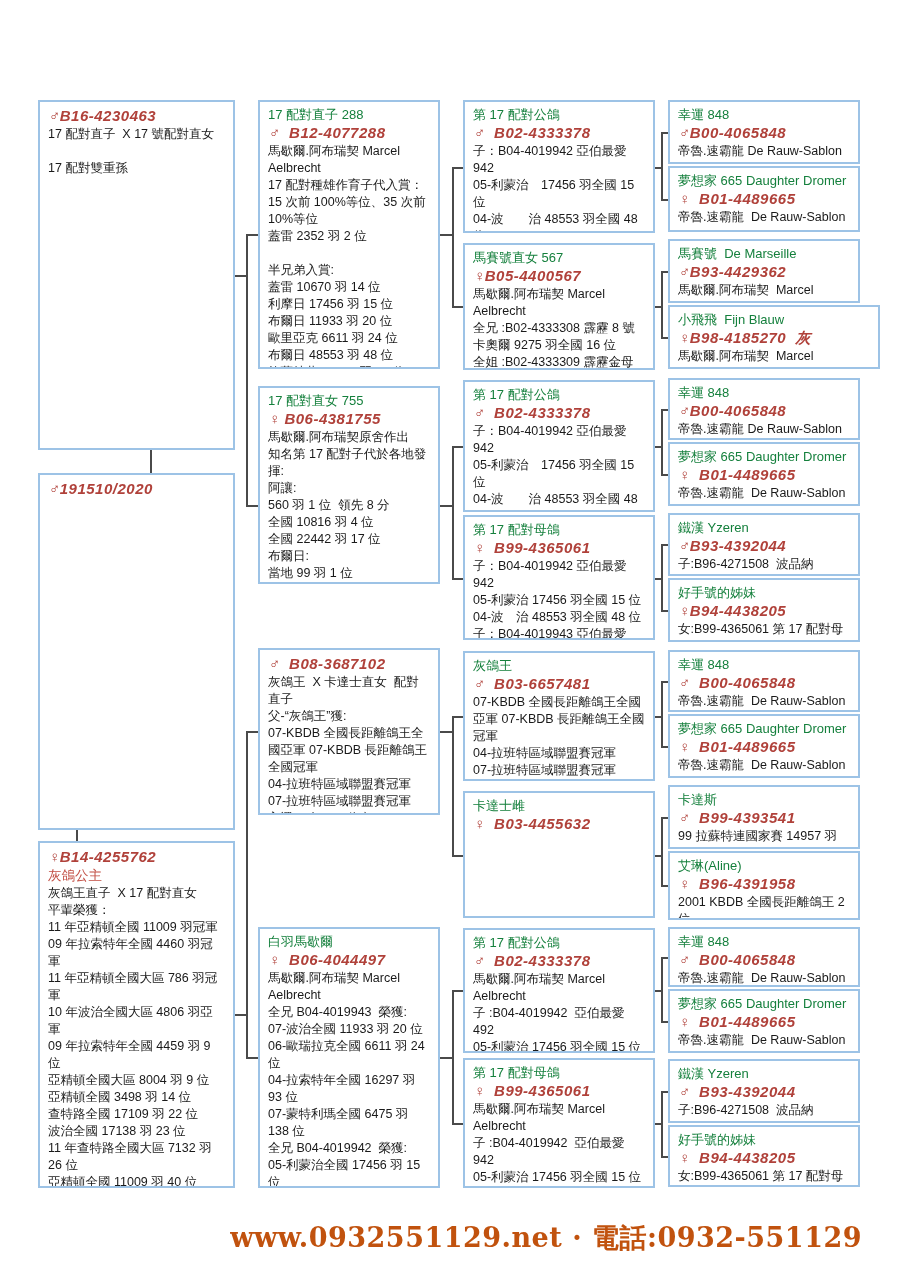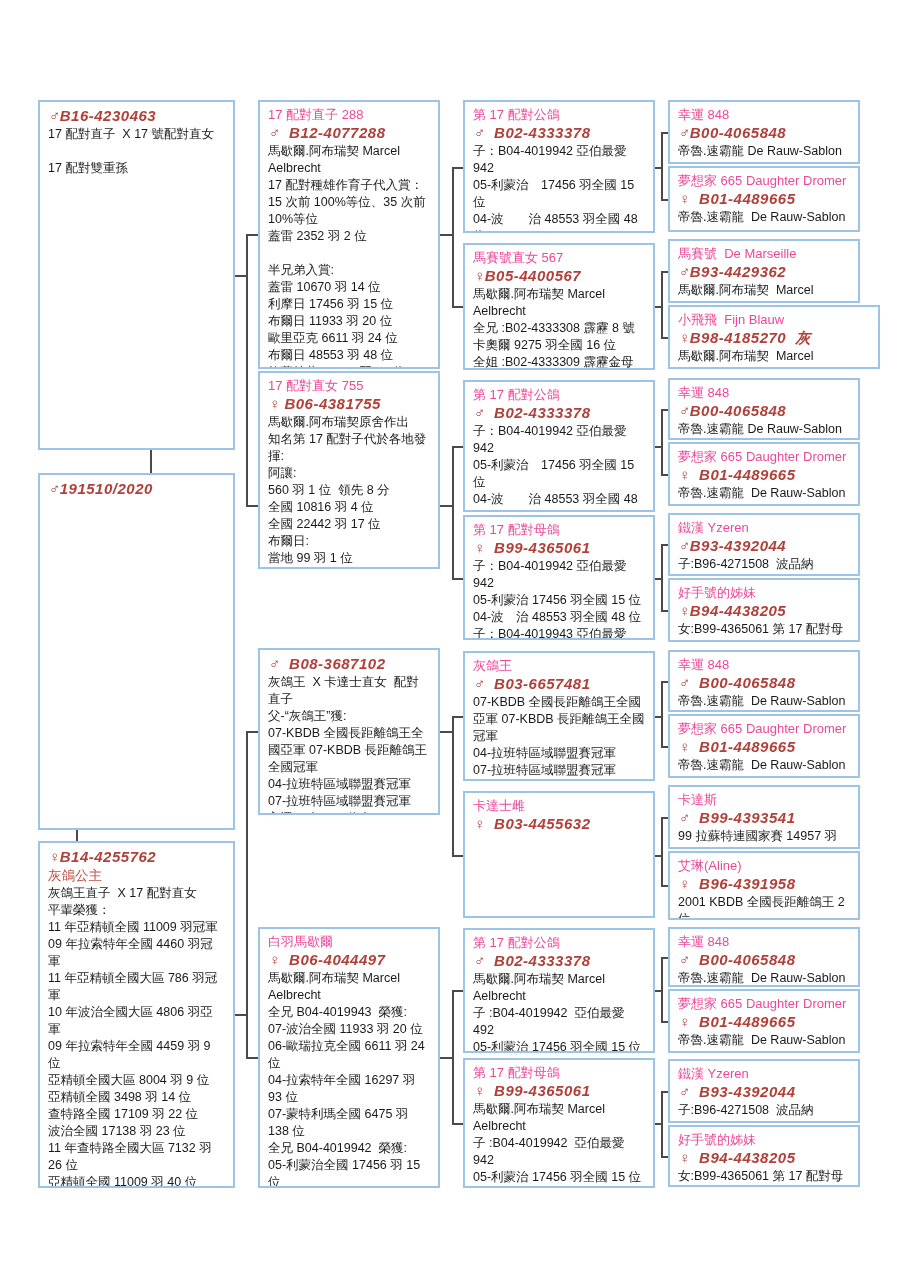--- a/index.html
+++ b/index.html
@@ -13,21 +13,21 @@
     color:#ffa60f;
     text-shadow:-1px -1px 0 #d43d00, 1px -1px 0 #d43d00, -1px 1px 0 #d43d00,
                  1px 1px 0 #d43d00, 2px 2px 1px #b32d00;
   }
 
   .pbox {
     position:absolute; background:#ffffff;
     border:2px solid #9dc3e6;
     padding:4px 8px 2px 8px; overflow:hidden;
   }
-  .btitle { font-size:13px; line-height:17px; color:#ec4899; white-space:pre-wrap; }
+  .btitle { font-size:13px; line-height:17px; color:#15803d; white-space:pre-wrap; }
   .bring  { font-size:15px; line-height:20px; font-weight:bold; color:#b0413a; letter-spacing:0.5px; white-space:pre-wrap;font-style:italic; }
   .bsub   { font-size:13.5px; line-height:18px; color:#c24f44; white-space:pre-wrap; }
   .blines { font-size:12.5px; line-height:17px; color:#1a1a1a; white-space:pre-wrap; }
 
   .cline { position:absolute; background:#4a4a4a; }
 
   .footer {
     position:absolute; top:1220px; right:38px;
     font-family:"DejaVu Serif","Liberation Serif",serif;
     font-size:27px; font-weight:bold; color:#c1520e;
@@ -79,21 +79,21 @@
 
 半兄弟入賞:
 蓋雷 10670 羽 14 位
 利摩日 17456 羽 15 位
 布爾日 11933 羽 20 位
 歐里亞克 6611 羽 24 位
 布爾日 48553 羽 48 位
 拉蘇特蘭 16297 羽 81 位
 拉蘇特蘭 16297 羽 93 位</div>
   </div>
-  <div class="pbox" style="left:258px;top:371px;width:182px;height:198px">
+  <div class="pbox" style="left:258px;top:386px;width:182px;height:198px">
     <div class="btitle">17 配對直女 755</div>
     <div class="bring">♀ B06-4381755</div>
     <div class="blines">馬歇爾.阿布瑞契原舍作出
 知名第 17 配對子代於各地發揮:
 阿讓:
 560 羽 1 位  領先 8 分
 全國 10816 羽 4 位
 全國 22442 羽 17 位
 布爾日:
 當地 99 羽 1 位
@@ -327,13 +327,14 @@
       <div class="cline" style="left: 661px; top: 957px; width: 7px; height: 2px;"></div>
       <div class="cline" style="left: 661px; top: 1021px; width: 7px; height: 2px;"></div>
       <div class="cline" style="left: 655px; top: 1123px; width: 8px; height: 2px;"></div>
       <div class="cline" style="left: 661px; top: 1091px; width: 2px; height: 67px;"></div>
       <div class="cline" style="left: 661px; top: 1091px; width: 7px; height: 2px;"></div>
       <div class="cline" style="left: 661px; top: 1156px; width: 7px; height: 2px;"></div>
       <div class="cline" style="left: 150px; top: 450px; width: 2px; height: 23px;"></div>
       <div class="cline" style="left: 76px; top: 830px; width: 2px; height: 11px;"></div>
     </div>
 
+  <div class="footer">www.0932551129.net · 電話:0932-551129</div>
 </div>
 
 </body></html>

